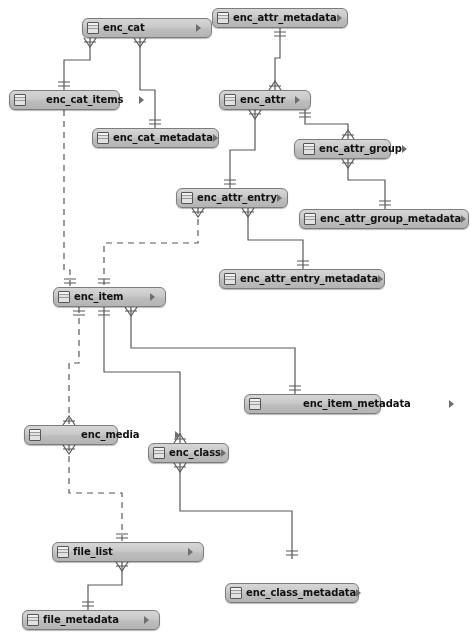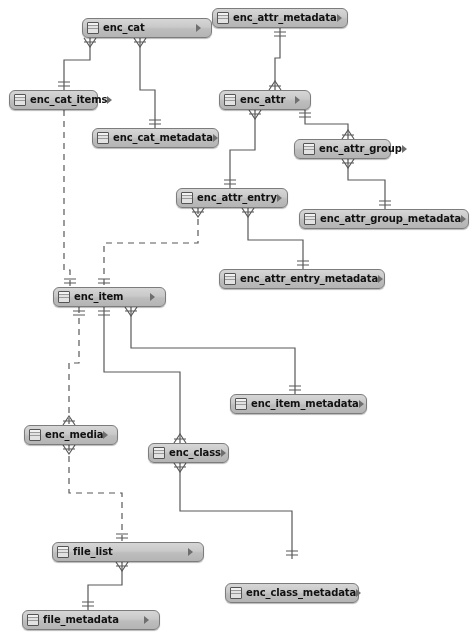--- a/index.html
+++ b/index.html
@@ -253,21 +253,21 @@
       <div class="node" style="left: 54px; top: 18px; width: 130px; margin-left: 28px;">
         <span class="tbl-icon"></span>
         <span class="label">enc_cat</span>
         <span class="expander"></span>
       </div>
       <div class="node" style="left: 212px; top: 8px; width: 136px;">
         <span class="tbl-icon"></span>
         <span class="label">enc_attr_metadata</span>
         <span class="expander"></span>
       </div>
-      <div class="node" style="left: 9px; top: 90px; width: 89px;">
+      <div class="node" style="left: 9px; top: 90px; width: 111px; gap: 16px;">
         <span class="tbl-icon"></span>
         <span class="label">enc_cat_items</span>
         <span class="expander"></span>
       </div>
       <div class="node" style="left: 219px; top: 90px; width: 92px;">
         <span class="tbl-icon"></span>
         <span class="label">enc_attr</span>
         <span class="expander"></span>
       </div>
       <div class="node" style="left: 92px; top: 128px; width: 127px;">
@@ -293,26 +293,26 @@
       <div class="node" style="left: 219px; top: 269px; width: 166px;">
         <span class="tbl-icon"></span>
         <span class="label">enc_attr_entry_metadata</span>
         <span class="expander"></span>
       </div>
       <div class="node" style="left: 53px; top: 287px; width: 113px;">
         <span class="tbl-icon"></span>
         <span class="label">enc_item</span>
         <span class="expander"></span>
       </div>
-      <div class="node" style="left: 230px; top: 394px; width: 137px;">
+      <div class="node" style="left: 244px; top: 394px; width: 137px; gap: 38px;">
         <span class="tbl-icon"></span>
         <span class="label">enc_item_metadata</span>
         <span class="expander"></span>
       </div>
-      <div class="node" style="left: 24px; top: 425px; width: 94px;">
+      <div class="node" style="left: 24px; top: 425px; width: 94px; gap: 36px;">
         <span class="tbl-icon"></span>
         <span class="label">enc_media</span>
         <span class="expander"></span>
       </div>
       <div class="node" style="left: 148px; top: 443px; width: 81px;">
         <span class="tbl-icon"></span>
         <span class="label">enc_class</span>
         <span class="expander"></span>
       </div>
       <div class="node" style="left: 52px; top: 542px; width: 152px;">

